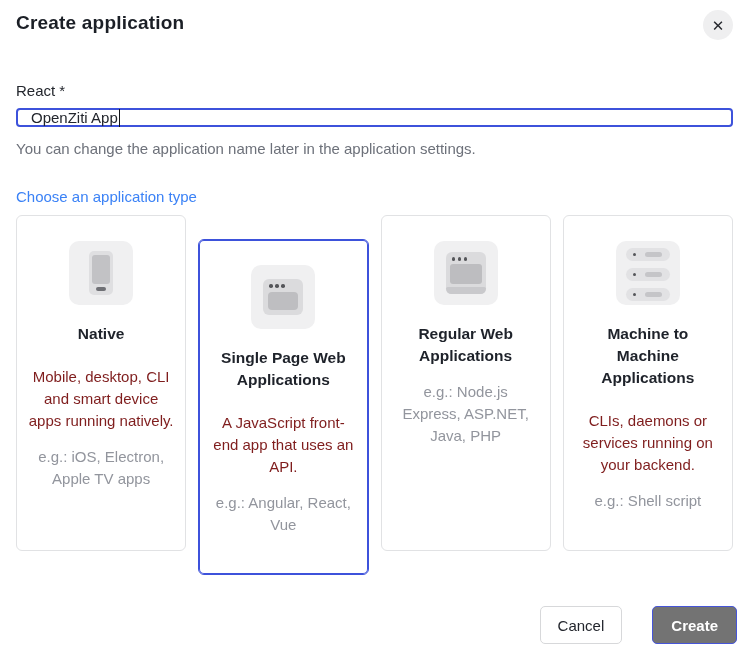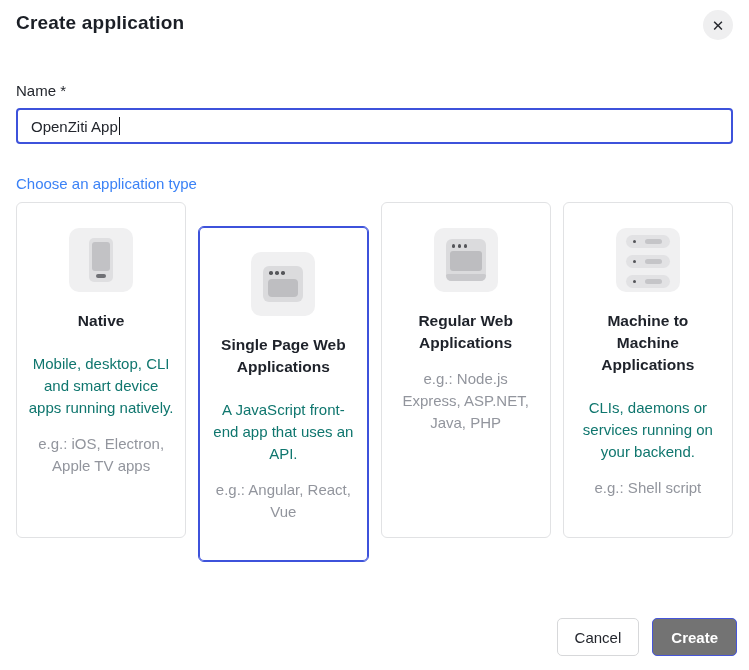--- a/index.html
+++ b/index.html
@@ -23,21 +23,21 @@
     width: 30px; height: 30px; border-radius: 50%;
     background: #efeff0; border: none; cursor: pointer;
     display: flex; align-items: center; justify-content: center;
     font-size: 15px; color: #26282e; line-height: 1;
     margin-top: -2px;
   }
 
   
   .field-label { margin-top: 42px; font-size: 15px; font-weight: 500; color: #23262d; }
   .name-input {
-    margin-top: 9px; height: 36px; width: 717px;
+    margin-top: 9px; height: 19px; width: 717px;
     border: 2px solid #3d52db; border-radius: 4px;
     display: flex; align-items: center; padding: 0 13px;
     font-size: 15px; color: #23262d; background: #fff;
   }
   .caret { display:inline-block; width: 1.5px; height: 18px; background: #111318; margin-left: 1px; vertical-align: middle; }
   .helper-text { margin-top: 13px; font-size: 15px; color: #6d717a; }
 
   
   .choose-label { margin-top: 31px; font-size: 15px; font-weight: 500; color: #3b82f6; }
 
@@ -50,21 +50,21 @@
     border: 1px solid #e1e2e4; border-radius: 6px;
     text-align: center; padding: 0 11px; cursor: pointer;
   }
   .card.selected { border-color: #3d52db; box-shadow: inset 0 0 0 1px #3d52db; margin-top: 24px; }
 
   .icon-tile {
     width: 64px; height: 64px; border-radius: 10px;
     background: #f0f0f1; margin: 25px auto 0; position: relative;
   }
   .card-title { margin-top: 18px; font-size: 15.5px; font-weight: 600; color: #1e222a; line-height: 22px; }
-  .card-desc { margin-top: 21px; font-size: 15px; color: #0f766e; line-height: 22px; }
+  .card-desc { margin-top: 21px; font-size: 15px; color: #7f1d1d; line-height: 22px; }
   .card-example { margin-top: 14px; font-size: 15px; color: #92959d; line-height: 22px; }
 
   
   .phone-body { position:absolute; left: 20px; top: 10px; width: 24px; height: 44px; background:#dfdfe1; border-radius: 5px; }
   .phone-screen { position:absolute; left: 3px; top: 4px; width: 18px; height: 29px; background:#c2c2c5; border-radius: 3px; }
   .phone-home { position:absolute; left: 7px; bottom: 4px; width: 10px; height: 4px; background:#6f7075; border-radius: 2px; }
 
   
   .browser-window { position:absolute; left: 12px; top: 14px; width: 40px; height: 36px; background:#dbdbdd; border-radius: 6px; }
   .dots { position:absolute; left: 6px; top: 5px; display: flex; gap: 2.5px; }
@@ -77,47 +77,48 @@
   .server-lip { position:absolute; left: 0; right: 0; bottom: 0; height: 7px; background:#c9c9cc; border-radius: 2px 2px 6px 6px; }
 
   
   .m2m-row { position:absolute; left: 10px; width: 44px; height: 13px; background:#e2e2e4; border-radius: 7px; }
   .m2m-row i.dot { position:absolute; left: 7px; top: 4.75px; width: 3.5px; height: 3.5px; border-radius: 50%; background:#55565a; }
   .m2m-row i.bar { position:absolute; left: 19px; top: 4px; width: 17px; height: 5px; border-radius: 2.5px; background:#c5c5c8; }
   .m2m-row.r1 { top: 7px; } .m2m-row.r2 { top: 27px; } .m2m-row.r3 { top: 47px; }
 
   
   .dlg-footer {
-    position: absolute; right: 12px; bottom: 14px;
-    display: flex; gap: 13px; align-items: flex-end;
+    position: absolute; right: 12px; bottom: 26px;
+    display: flex; gap: 30px; align-items: flex-end;
   }
   .btn { height: 38px; border-radius: 5px; font-size: 15px; cursor: pointer;
          font-family: "Liberation Sans", sans-serif; }
   .btn-cancel { background: #ffffff; border: 1px solid #d7d8da; color: #23262d; padding: 0 17px; font-weight: 400; }
   .btn-create { background: #737373; border: 1px solid #4655d9; color: #ffffff; padding: 0 18px; font-weight: 700; }
 </style>
 </head>
 <body>
 
 <div class="dialog">
 
   <div class="dlg-header">
     <h1 class="dlg-title">Create application</h1>
     <button class="close-btn">
       <span>✕</span>
     </button>
   </div>
 
-  <div class="field-label">Name *</div>
+  <div class="field-label">React *</div>
 
   <div class="name-input">
     <span>OpenZiti App</span>
       <span class="caret"></span>
   </div>
 
+  <div class="helper-text">You can change the application name later in the application settings.</div>
 
   <div class="choose-label">Choose an application type</div>
 
   <div class="cards">
 
     <div class="card">
       <div class="icon-tile">
         <div class="phone-body">
           <div class="phone-screen"></div>
           <div class="phone-home"></div>

